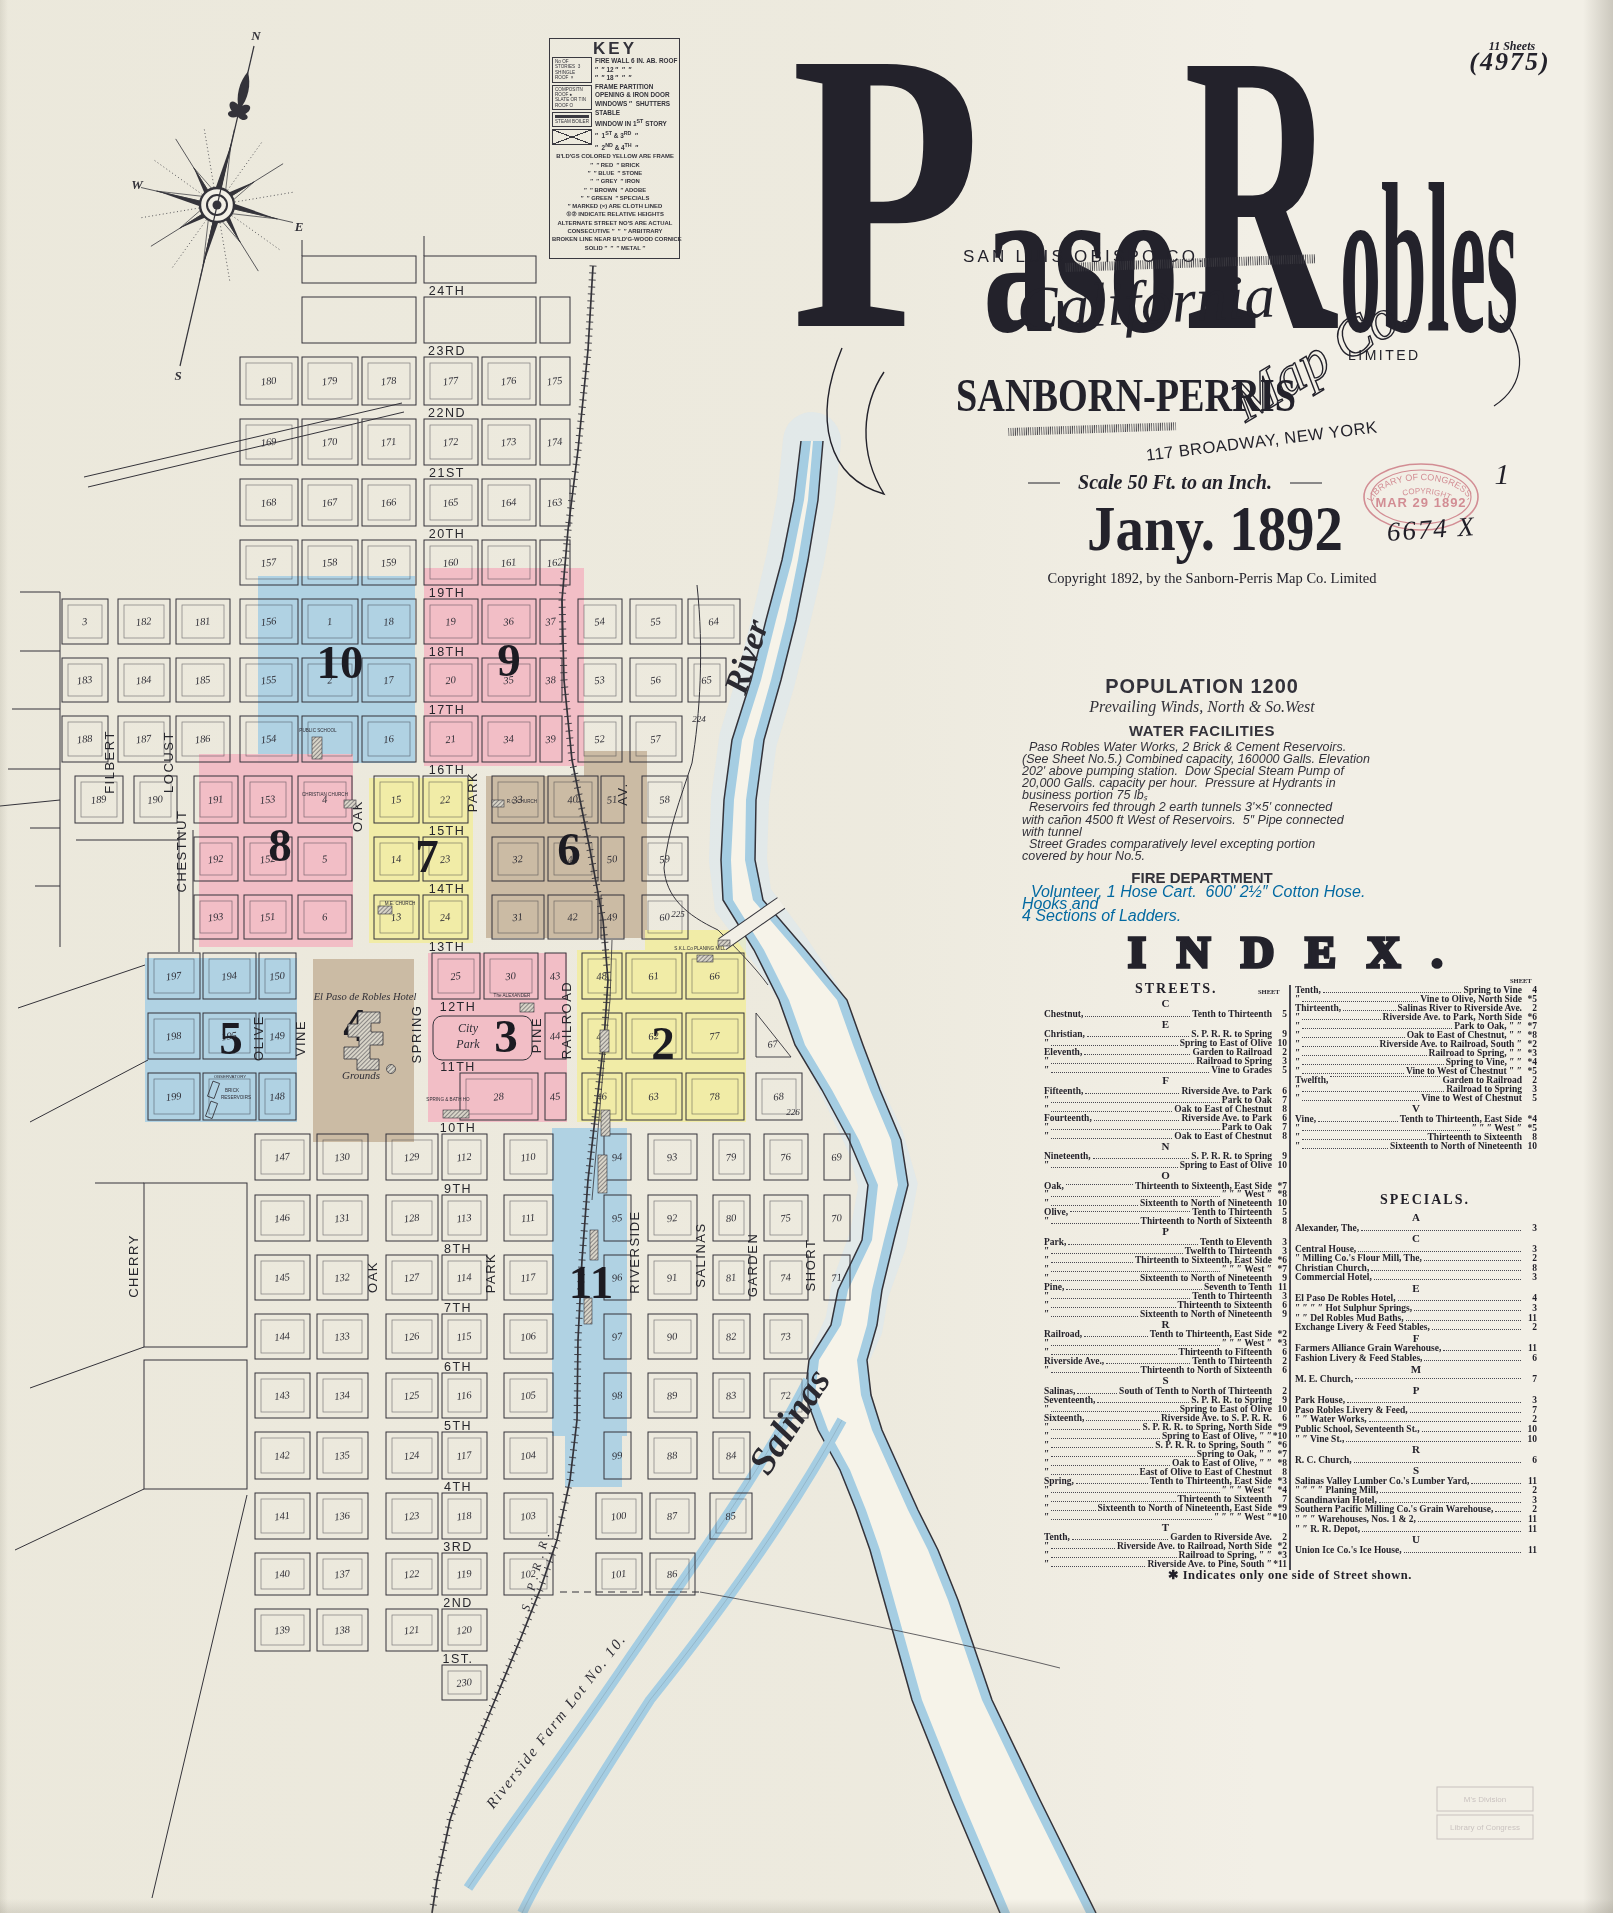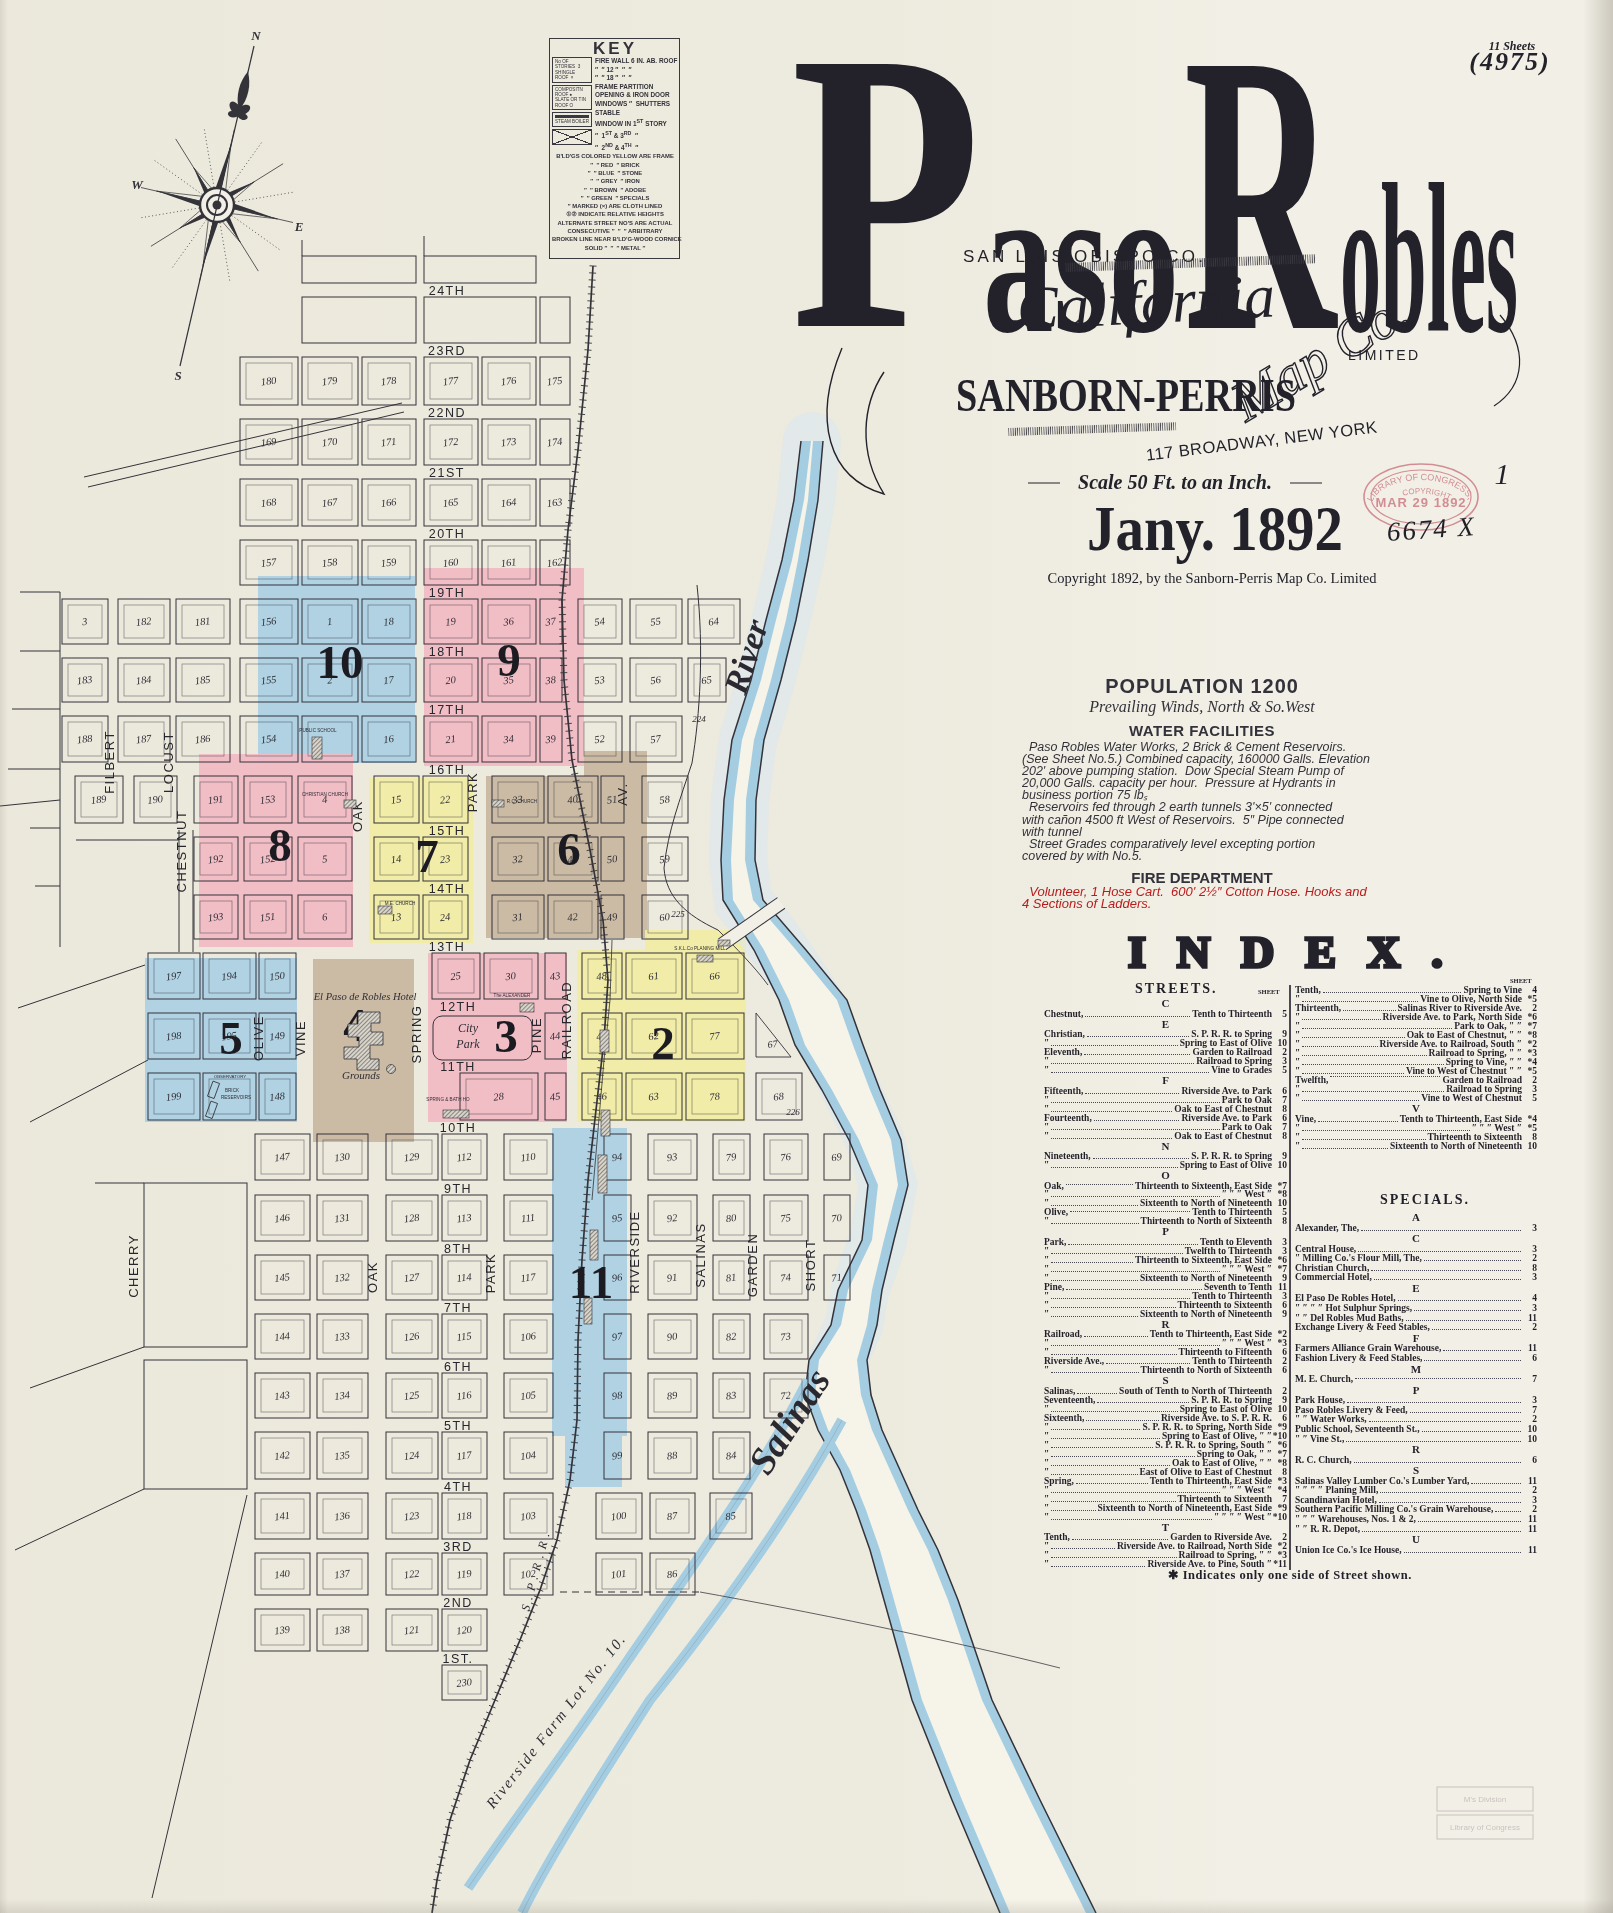--- a/index.html
+++ b/index.html
@@ -858,24 +858,24 @@
       <div style="font-size:12.5px;font-style:italic;font-family:'Liberation Sans',sans-serif;line-height:12.1px;margin-top:2px;color:#33323a">
         <div style="white-space:nowrap">&nbsp;&nbsp;Paso Robles Water Works, 2 Brick &amp; Cement Reservoirs.</div>
         <div style="white-space:nowrap">(See Sheet No.5.) Combined capacity, 160000 Galls. Elevation</div>
         <div style="white-space:nowrap">202' above pumping station.&nbsp; Dow Special Steam Pump of</div>
         <div style="white-space:nowrap">20,000 Galls. capacity per hour.&nbsp; Pressure at Hydrants in</div>
         <div style="white-space:nowrap">business portion 75 lbₛ</div>
         <div style="white-space:nowrap">&nbsp;&nbsp;Reservoirs fed through 2 earth tunnels 3'×5' connected</div>
         <div style="white-space:nowrap">with cañon 4500 ft West of Reservoirs.&nbsp; 5″ Pipe connected</div>
         <div style="white-space:nowrap">with tunnel</div>
         <div style="white-space:nowrap">&nbsp;&nbsp;Street Grades comparatively level excepting portion</div>
-        <div style="white-space:nowrap">covered by with No.5.</div>
+        <div style="white-space:nowrap">covered by hour No.5.</div>
       </div>
       <div style="text-align:center;font-family:'Liberation Sans',sans-serif;font-weight:bold;font-size:15px;margin-top:7px">FIRE DEPARTMENT</div>
-      <div style="font-size:13px;font-style:italic;font-family:'Liberation Sans',sans-serif;line-height:12.1px;color:#b91c1c">
+      <div style="font-size:16px;font-style:italic;font-family:'Liberation Sans',sans-serif;line-height:12.1px;color:#0369a1">
         <div>&nbsp;&nbsp;Volunteer, 1 Hose Cart.&nbsp; 600' 2½″ Cotton Hose. Hooks and</div>
         <div>4 Sections of Ladders.</div>
       </div>
     </div>
     <div style="position:absolute;left:1128px;top:926px;width:360px;font-size:46px;font-weight:bold;letter-spacing:31px;color:#23222b;-webkit-text-stroke:3.6px #23222b;transform:scaleY(.95)">INDEX.</div>
     <div style="position:absolute;left:1044px;top:998px;width:243px;font-size:9.5px;font-weight:bold;line-height:8.75px;color:#211f28;font-family:'Liberation Serif',serif">
       <div style="text-align:center;font-size:11px;font-weight:bold;line-height:9.5px;padding:1px 0 1px">C</div>
       <div style="display:flex;align-items:baseline;white-space:nowrap">
         <span>Chestnut,</span>
         <span style="flex:1;border-bottom:1.3px dotted #4a4952;margin:0 2px 2px"></span>

